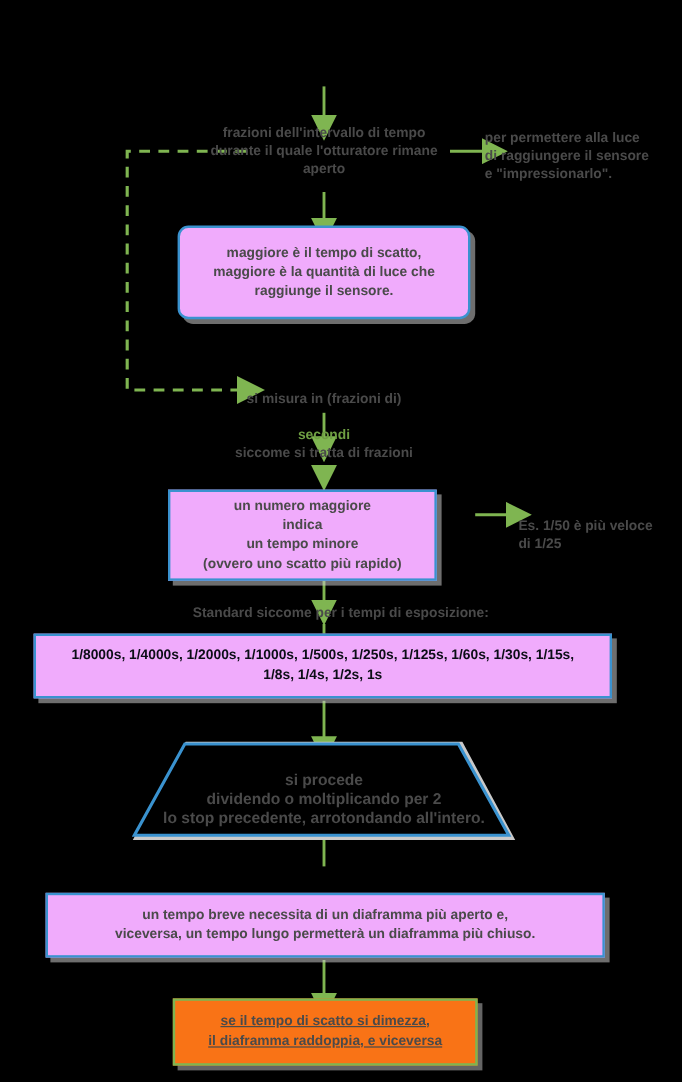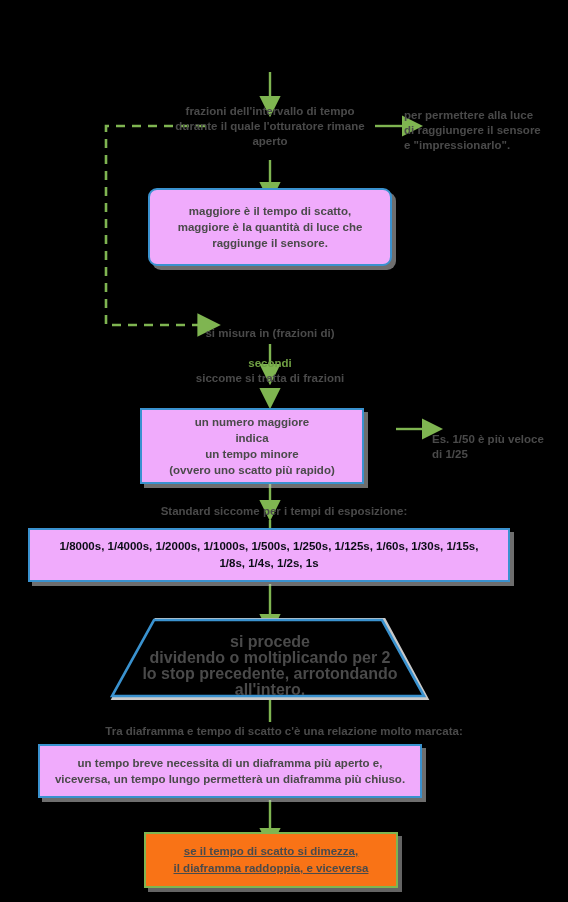--- a/index.html
+++ b/index.html
@@ -86,21 +86,21 @@
     pointer-events: none;
   }
 
   
   .trap-wrap { position: absolute; }
   .trap-wrap svg { position: absolute; left: 0; top: 0; }
   .trap-text {
     position: absolute; left: 0; top: 0;
     width: 100%; height: 100%;
     display: flex; align-items: center; justify-content: center;
-    color: #4a4a4a; font-weight: bold; font-size: 16px;
+    color: #4a4a4a; font-weight: bold; font-size: 13px;
     line-height: 16px; text-align: center; white-space: pre-line;
     pointer-events: none;
   }
 
   
   .conn { position: absolute; left: 0; top: 0; width: 568px; height: 902px; pointer-events: none; }
 </style>
 </head>
 <body>
 
@@ -174,21 +174,20 @@
   <div class="trap-wrap" style="left:110px; top:618px; width:320px; height:84px;">
     <svg width="320" height="84" xmlns="http://www.w3.org/2000/svg">
       <polygon points="46,2 274,2 316,80 4,80" fill="none" stroke="#c9c9c9" stroke-width="4"></polygon>
       <polygon points="44,2 272,2 314,78 2,78" fill="#000" stroke="#3a92cf" stroke-width="2.6"></polygon>
     </svg>
     <div class="trap-text" style="padding-top:12px;">si procede
 dividendo o moltiplicando per 2
 lo stop precedente, arrotondando all'intero.</div>
   </div>
 
-  <div class="label" style="left:54px; top:724px; width:460px;">Tra diaframma e tempo di scatto c'è una relazione molto marcata:</div>
 
-  <div class="boxblue" style="left:38px; top:744px; width:384px; height:54px;">un tempo breve necessita di un diaframma più aperto e,
+  <div class="boxblue" style="left:38px; top:744px; width:466px; height:54px;">un tempo breve necessita di un diaframma più aperto e,
 viceversa, un tempo lungo permetterà un diaframma più chiuso.</div>
 
   <div class="boxgreen" style="left:144px; top:832px; width:254px; height:56px;">se il tempo di scatto si dimezza,
 il diaframma raddoppia, e viceversa</div>
 
 </div>
 
 </body></html>

